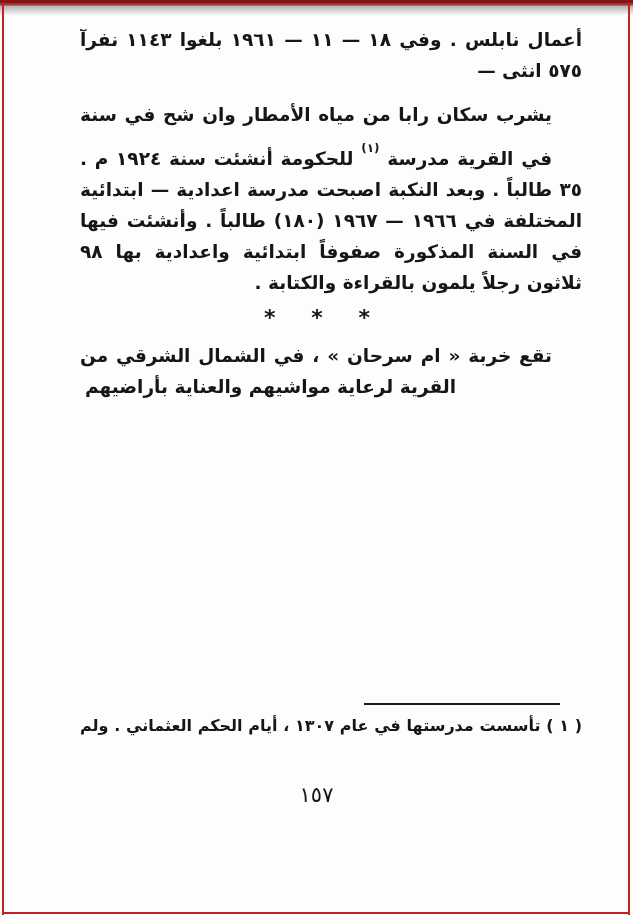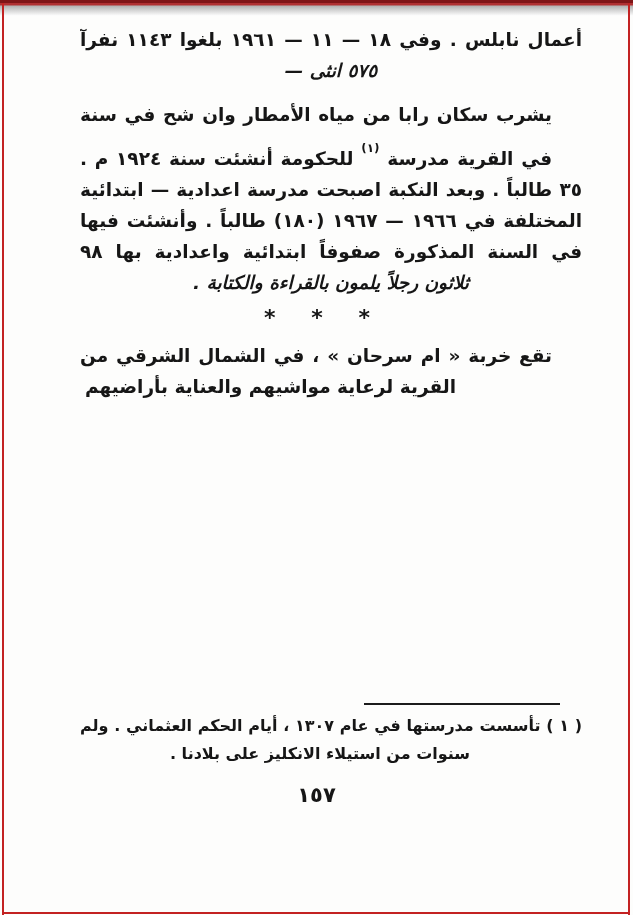--- a/index.html
+++ b/index.html
@@ -35,21 +35,21 @@
     direction:rtl;
     font-weight:bold;
     font-size:18.5px;
     line-height:31px;
   }
   .para{margin:0;}
   .para + .para{margin-top:13px;}
   .line{height:31px;overflow:hidden;}
   .line.justify{text-align:justify;text-align-last:justify;}
   .line.justify-indent{text-align:justify;text-align-last:justify;padding-right:30px;}
-  .line.start{text-align:center;font-style:italic;}
+  .line.start{text-align:right;}
   .line.center-right{text-align:right;padding-left:0;padding-right:126px;}
   sup.fnmark{font-size:12px;line-height:0;position:relative;top:-6px;font-weight:bold;}
 
   .separator{
     margin:7px 0 9px;
     text-align:center;
     font-size:22px;
     font-weight:bold;
     letter-spacing:14px;
     padding-right:14px; 
@@ -69,21 +69,21 @@
     margin-left:auto;margin-right:22px;
     margin-bottom:7px;
   }
   .footnote .line{height:28px;}
   .footnote .line.center-right{padding-right:112px;}
 
   .page-number{
     position:absolute;top:783px;left:0;right:0;
     text-align:center;
     font-size:21px;
-    font-weight:bold;
+    font-weight:normal;
     color:var(--ink);
   }
 </style>
 </head>
 <body>
 
 <div class="page">
   <div class="top-edge"></div>
   <div class="edge edge-left"></div>
   <div class="edge edge-right"></div>
@@ -112,18 +112,17 @@
           <div class="line justify-indent">تقع خربة « ام سرحان » ، في الشمال الشرقي من رابا . نزلها بعض سكان</div>
           <div class="line center-right">القرية لرعاية مواشيهم والعناية بأراضيهم المجاورة لها .</div>
         </div>
       </div>
   </div>
 
   <div class="footnote">
     <div class="fn-rule"></div>
     <div id="fn-lines">
         <div class="line justify">( ١ ) تأسست مدرستها في عام ١٣٠٧ ، أيام الحكم العثماني . ولم تعد لعملها الا بعد خمس</div>
-        <div class="line center-right">سنوات من استيلاء الانكليز على بلادنا .</div>
       </div>
   </div>
 
   <div class="page-number">١٥٧</div>
 </div>
 
 </body></html>

